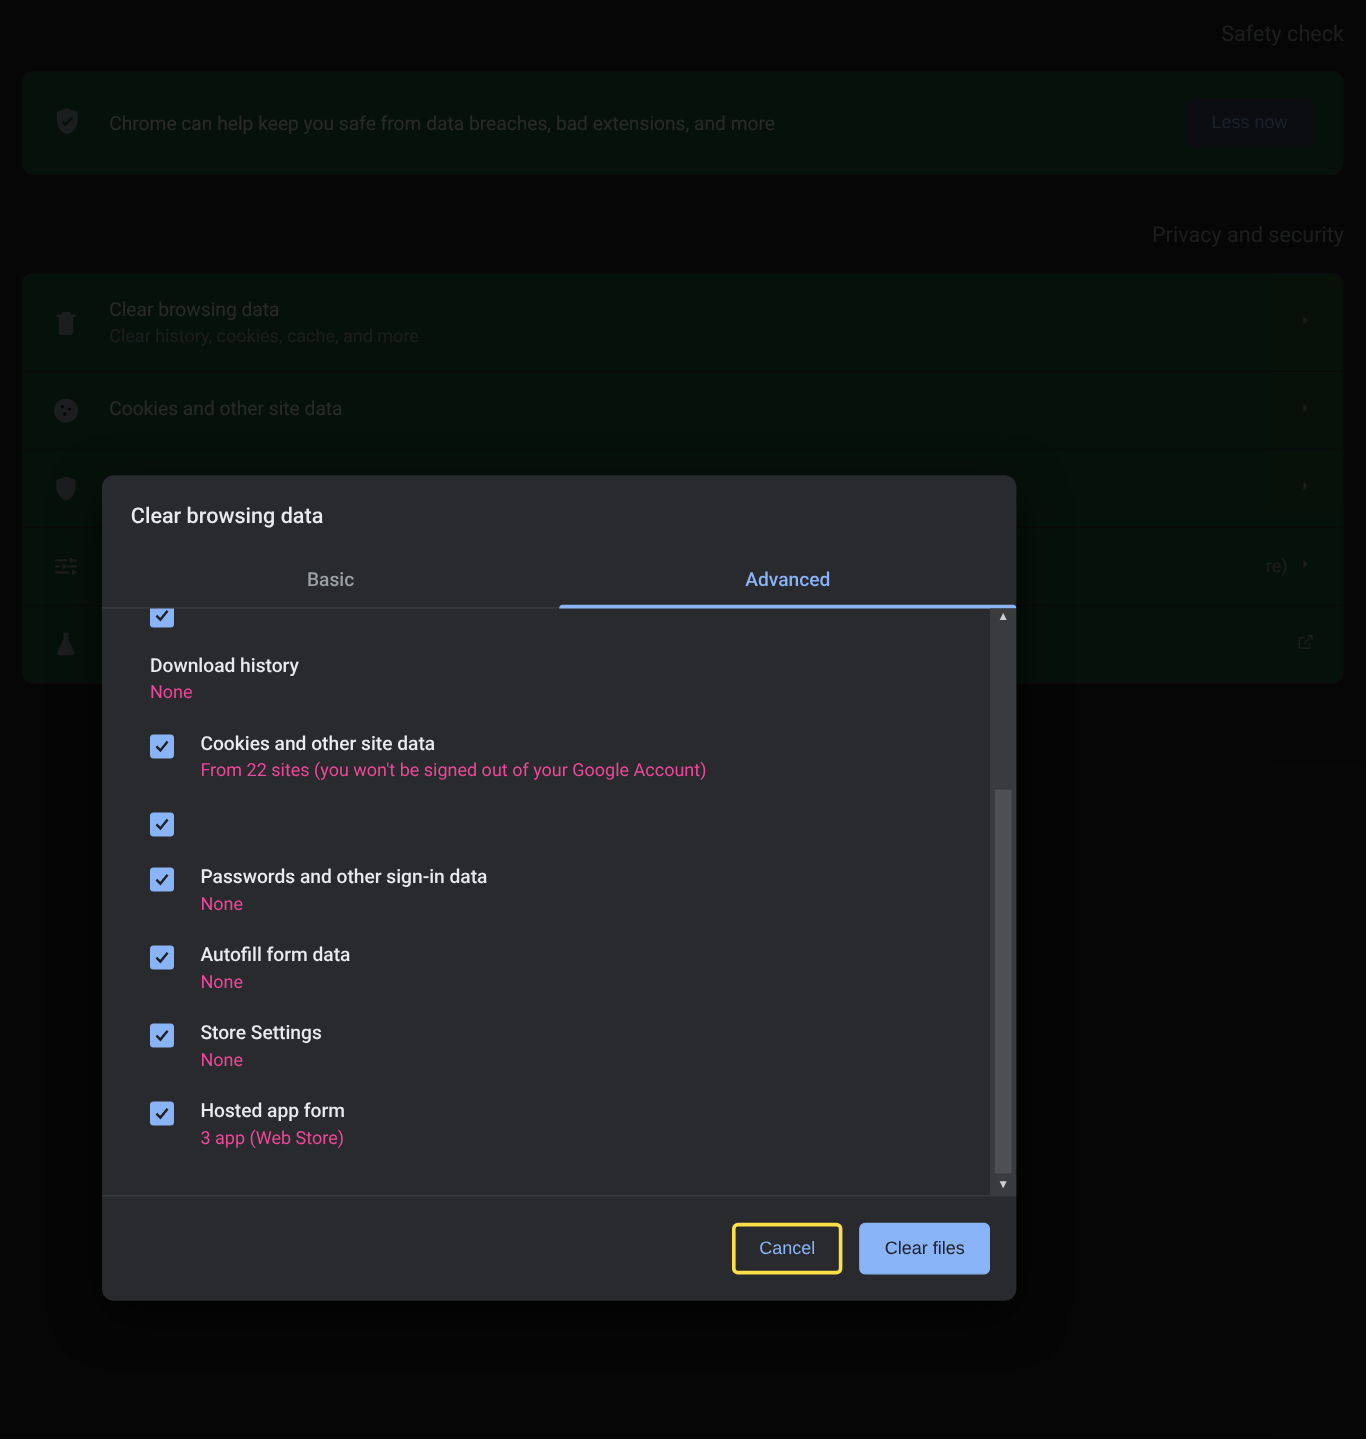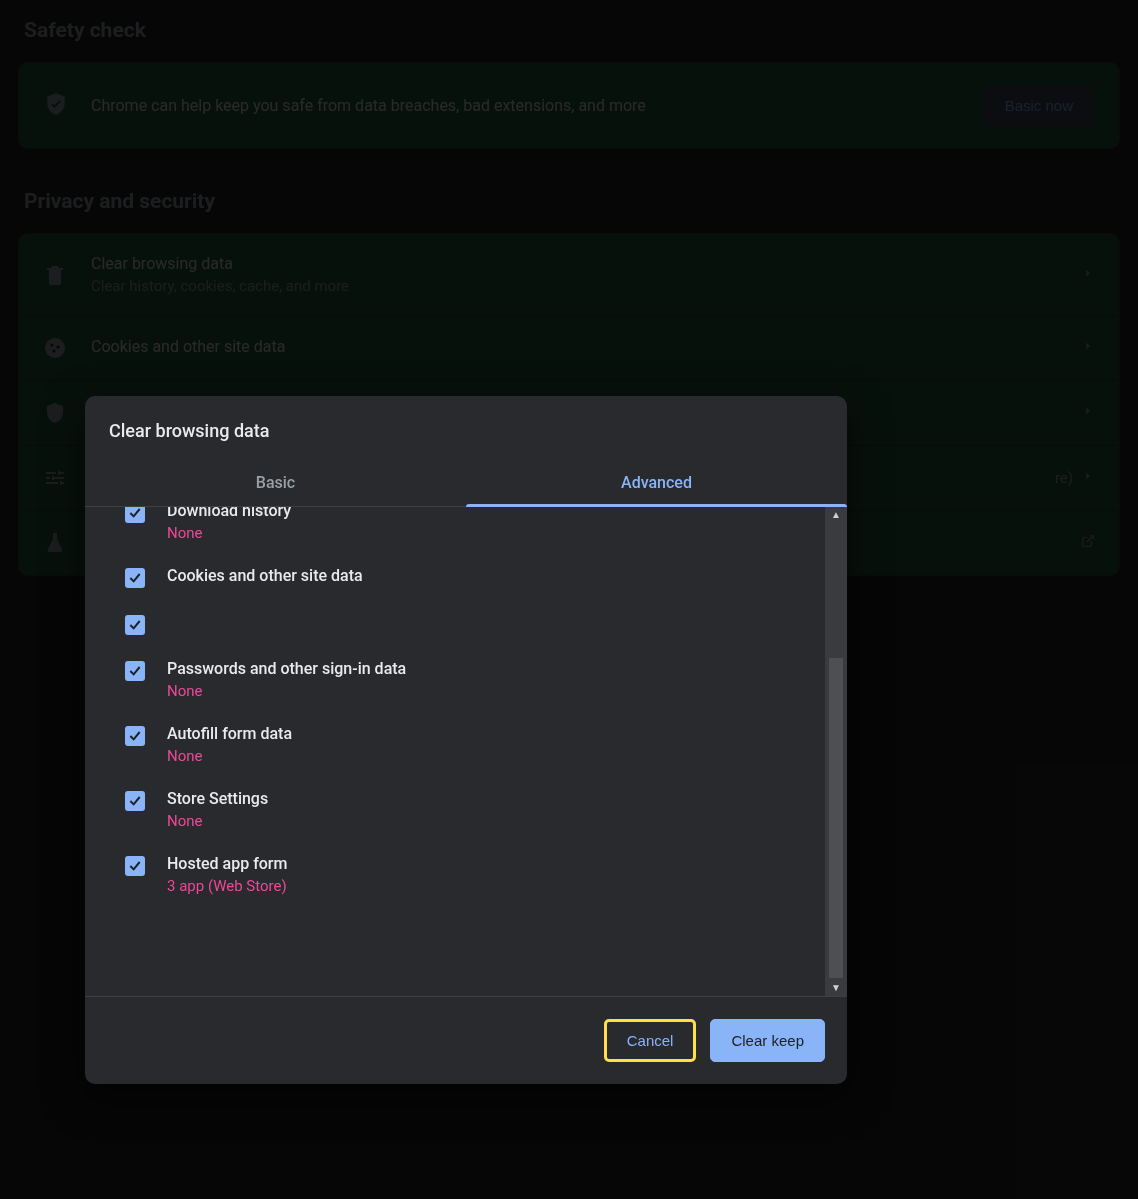--- a/index.html
+++ b/index.html
@@ -13,24 +13,25 @@
       font-size: 15px;
       position: relative;
     }
 
     .page {
       padding: 18px;
     }
 
     .section-title {
       color: #9aa0a6;
-      font-size: 21px;
-      font-weight: 700;
+      font-size: 18px;
+      font-weight: 400;
       margin-bottom: 20px;
       padding-left: 6px;
+      text-align: right;
     }
 
     .card {
       background: #14532d;
       border-radius: 10px;
       border: 1px solid #2c2d30;
       margin-bottom: 40px;
     }
 
     .safety-card {
@@ -158,21 +159,21 @@
       margin-top: 135px;
       height: 320px;
     }
 
     .option {
       display: flex;
       align-items: flex-start;
       gap: 22px;
       padding: 12px 0;
     }
-    .option.clipped { margin-top: -18px; }
+    .option.clipped { margin-top: -18px; flex-direction: column; }
     .checkbox {
       width: 20px; height: 20px;
       background: #8ab4f8;
       border-radius: 3px;
       display: flex; align-items: center; justify-content: center;
       flex-shrink: 0;
       cursor: pointer;
       margin-top: 2px;
     }
     .checkbox svg { width: 16px; height: 16px; }
@@ -211,21 +212,21 @@
 <div class="page">
 
   <div class="section-title dimmed">Safety check</div>
   <div class="card safety-card dimmed">
     <span class="safety-icon">
       <svg viewBox="0 0 24 24" fill="currentColor">
           <path d="M12 2 4 5v6c0 5 3.4 9.7 8 11 4.6-1.3 8-6 8-11V5l-8-3zm-1.5 14-3-3 1.4-1.4 1.6 1.6 4.6-4.6 1.4 1.4-6 6z"></path>
         </svg>
     </span>
     <div class="safety-text">Chrome can help keep you safe from data breaches, bad extensions, and more</div>
-    <button class="check-now-btn">Basic now</button>
+    <button class="check-now-btn">Less now</button>
   </div>
 
   <div class="section-title dimmed">Privacy and security</div>
   <div class="card dimmed">
 
     <div class="setting-row">
       <span class="setting-icon">
         <svg viewBox="0 0 24 24" fill="currentColor">
             <path d="M6 7h12v13a2 2 0 0 1-2 2H8a2 2 0 0 1-2-2V7zm3-4h6l1 2h4v2H4V5h4l1-2z"></path>
           </svg>
@@ -337,20 +338,21 @@
           </div>
         </div>
         <div class="option">
           <div class="checkbox">
             <svg viewBox="0 0 24 24" fill="none" stroke="#202124" stroke-width="3">
               <path d="m5 12 5 5 9-11"></path>
             </svg>
           </div>
           <div>
             <div class="opt-title">Cookies and other site data</div>
+            <div class="opt-sub">From 22 sites (you won't be signed out of your Google Account)</div>
           </div>
         </div>
         <div class="option">
           <div class="checkbox">
             <svg viewBox="0 0 24 24" fill="none" stroke="#202124" stroke-width="3">
               <path d="m5 12 5 5 9-11"></path>
             </svg>
           </div>
         </div>
         <div class="option">
@@ -401,15 +403,15 @@
     <div class="scrollbar-track">
       <div class="scroll-arrow">▲</div>
       <div class="scrollbar-thumb"></div>
       <div style="flex:1"></div>
       <div class="scroll-arrow">▼</div>
     </div>
   </div>
 
   <div class="dialog-footer">
     <button class="btn btn-outline">Cancel</button>
-    <button class="btn btn-primary">Clear keep</button>
+    <button class="btn btn-primary">Clear files</button>
   </div>
 </div>
 
 </body></html>

